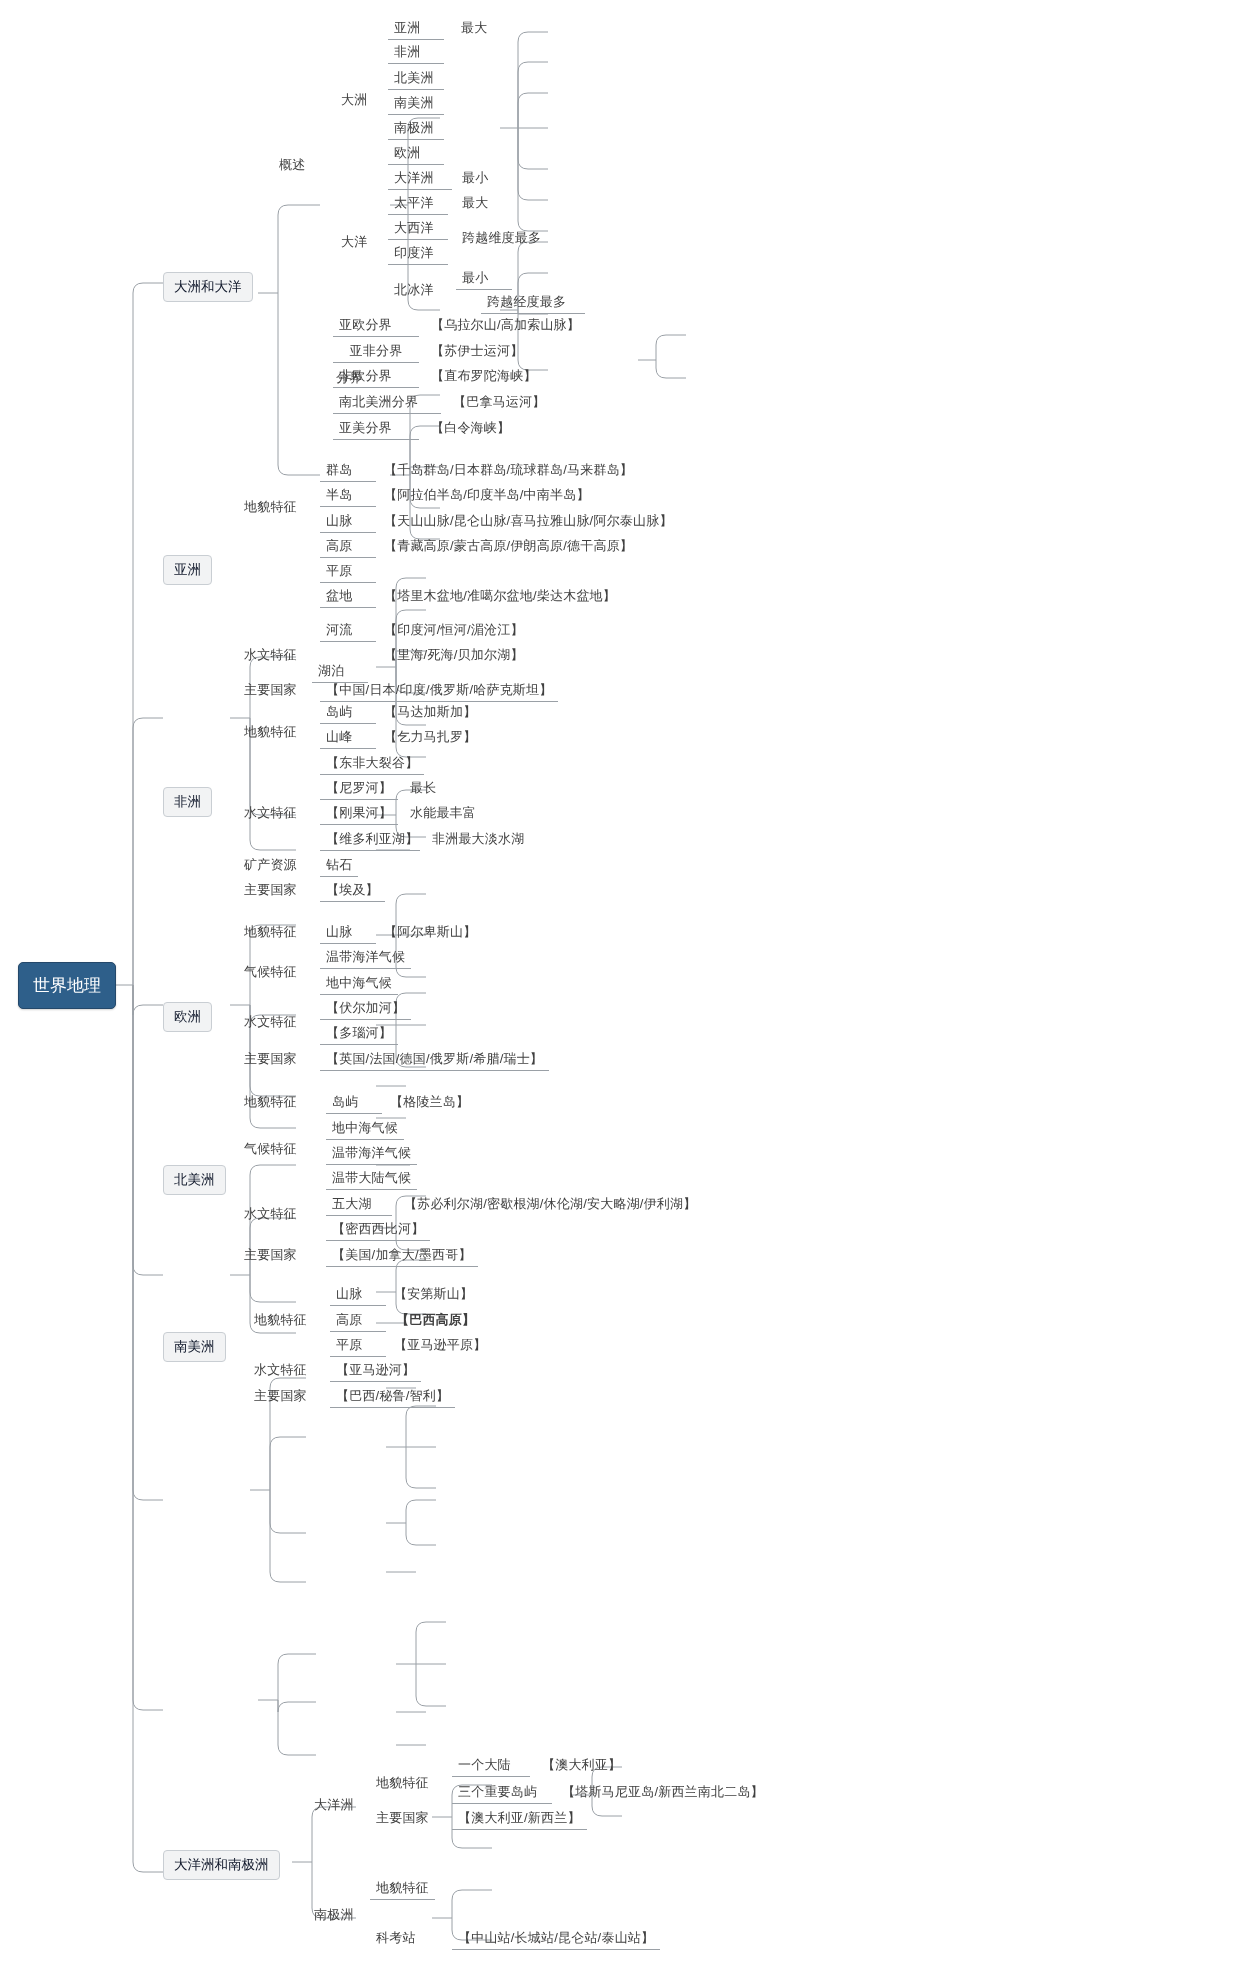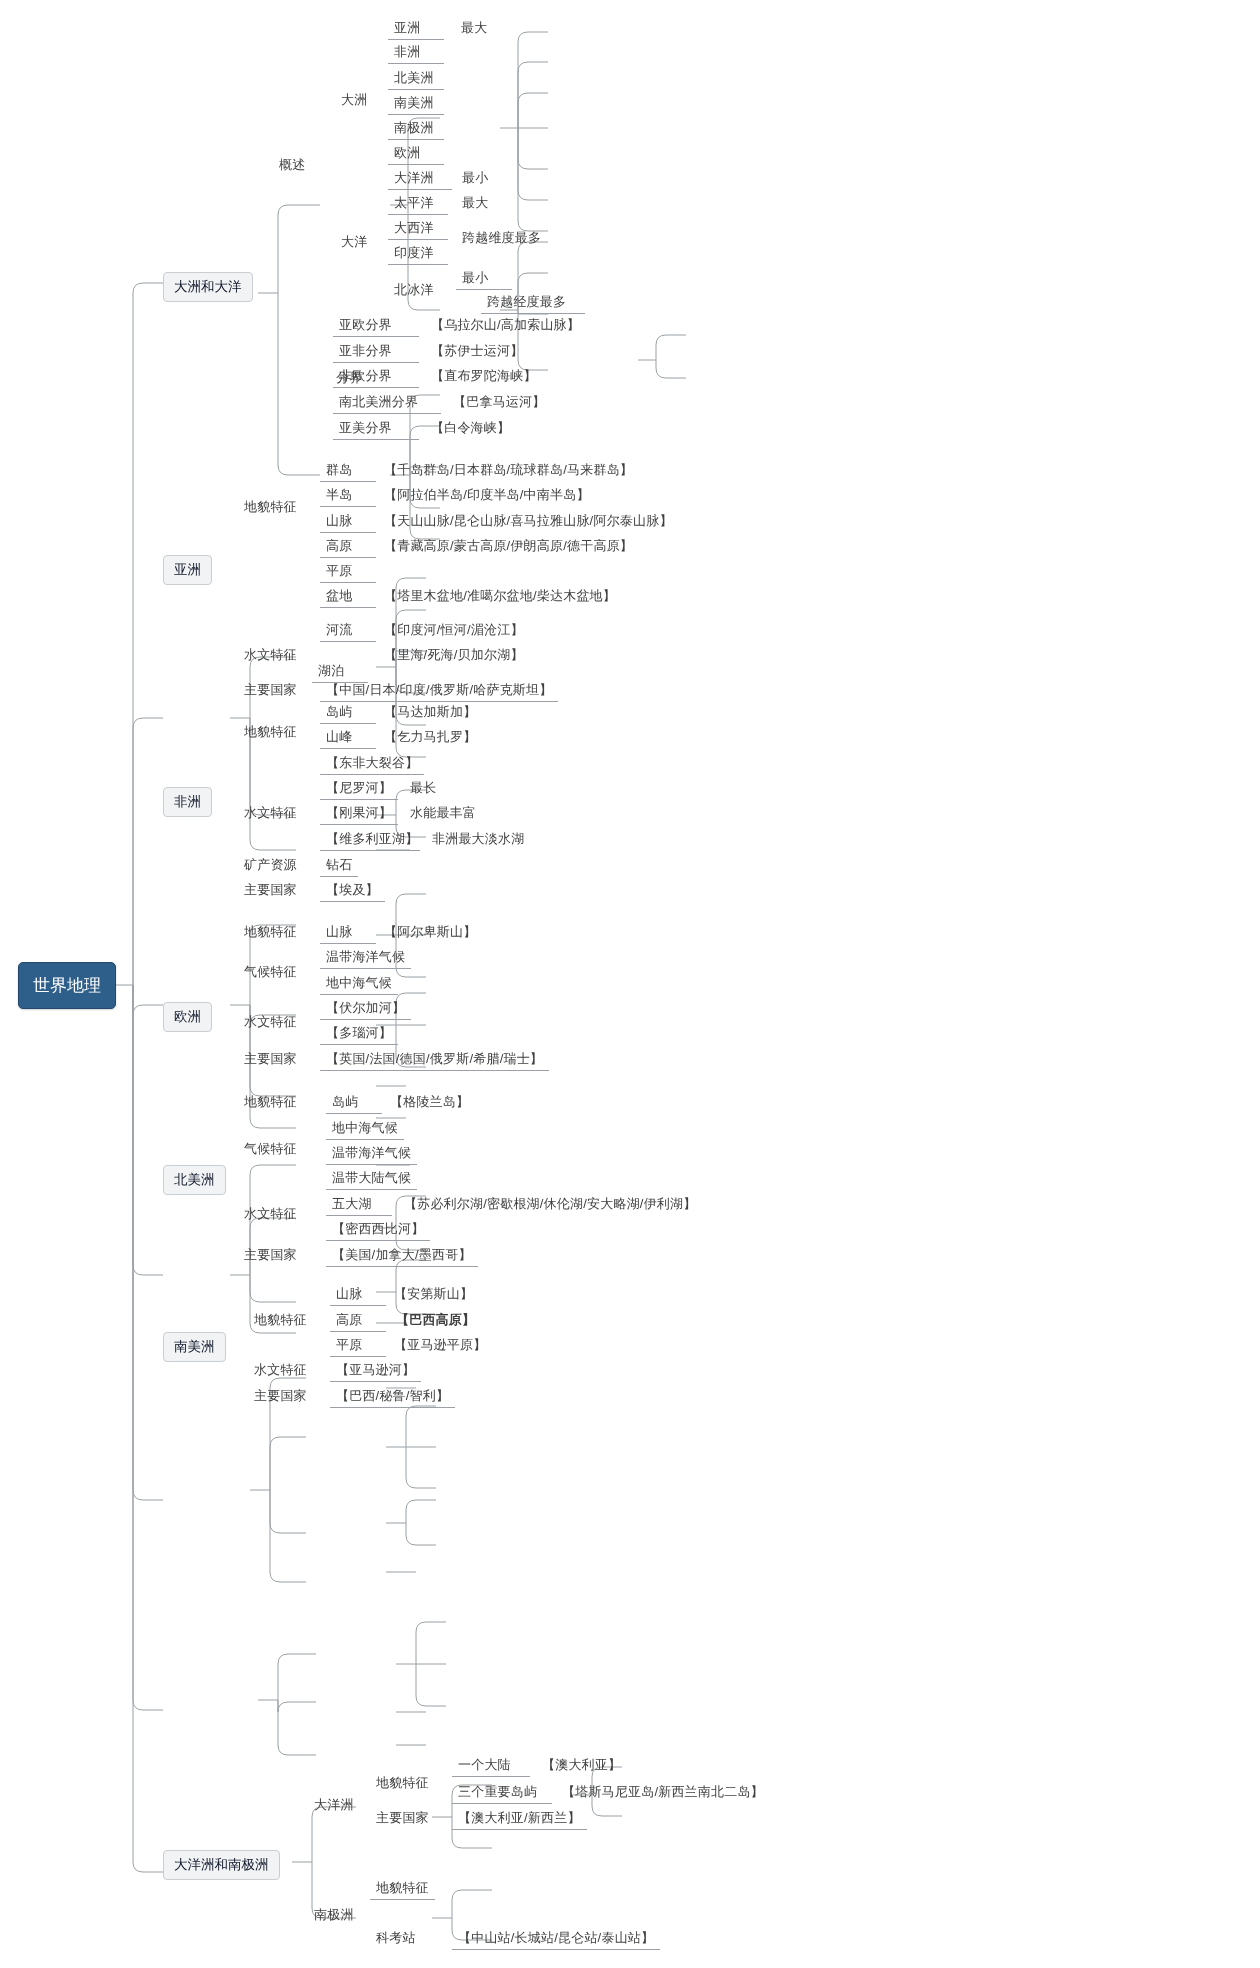--- a/index.html
+++ b/index.html
@@ -240,21 +240,21 @@
 <div class="node leafline" style="left:388px;top:218px;width:60px;">大西洋</div>
 <div class="node plain" style="left:456px;top:228px;">跨越维度最多</div>
 <div class="node leafline" style="left:388px;top:243px;width:60px;">印度洋</div>
 <div class="node plain" style="left:388px;top:280px;">北冰洋</div>
 <div class="node leafline" style="left:456px;top:268px;width:56px;">最小</div>
 <div class="node leafline" style="left:436px;top:292px;width:104px;margin-left:45px;">跨越经度最多</div>
 
 <div class="node plain" style="left:330px;top:368px;">分界</div>
 <div class="node leafline" style="left:333px;top:315px;width:86px;">亚欧分界</div>
 <div class="node plain" style="left:425px;top:315px;">【乌拉尔山/高加索山脉】</div>
-<div class="node leafline" style="left:333px;top:341px;width:86px;">亚非分界</div>
+<div class="node leafline" style="left:333px;top:341px;width:86px;text-align:center;">亚非分界</div>
 <div class="node plain" style="left:425px;top:341px;">【苏伊士运河】</div>
 <div class="node leafline" style="left:333px;top:366px;width:86px;">非欧分界</div>
 <div class="node plain" style="left:425px;top:366px;">【直布罗陀海峡】</div>
 <div class="node leafline" style="left:333px;top:392px;width:108px;">南北美洲分界</div>
 <div class="node plain" style="left:447px;top:392px;">【巴拿马运河】</div>
 <div class="node leafline" style="left:333px;top:418px;width:86px;">亚美分界</div>
 <div class="node plain" style="left:425px;top:418px;">【白令海峡】</div>
 
 <div class="l1" style="left:163px;top:555px;">亚洲</div>
 

